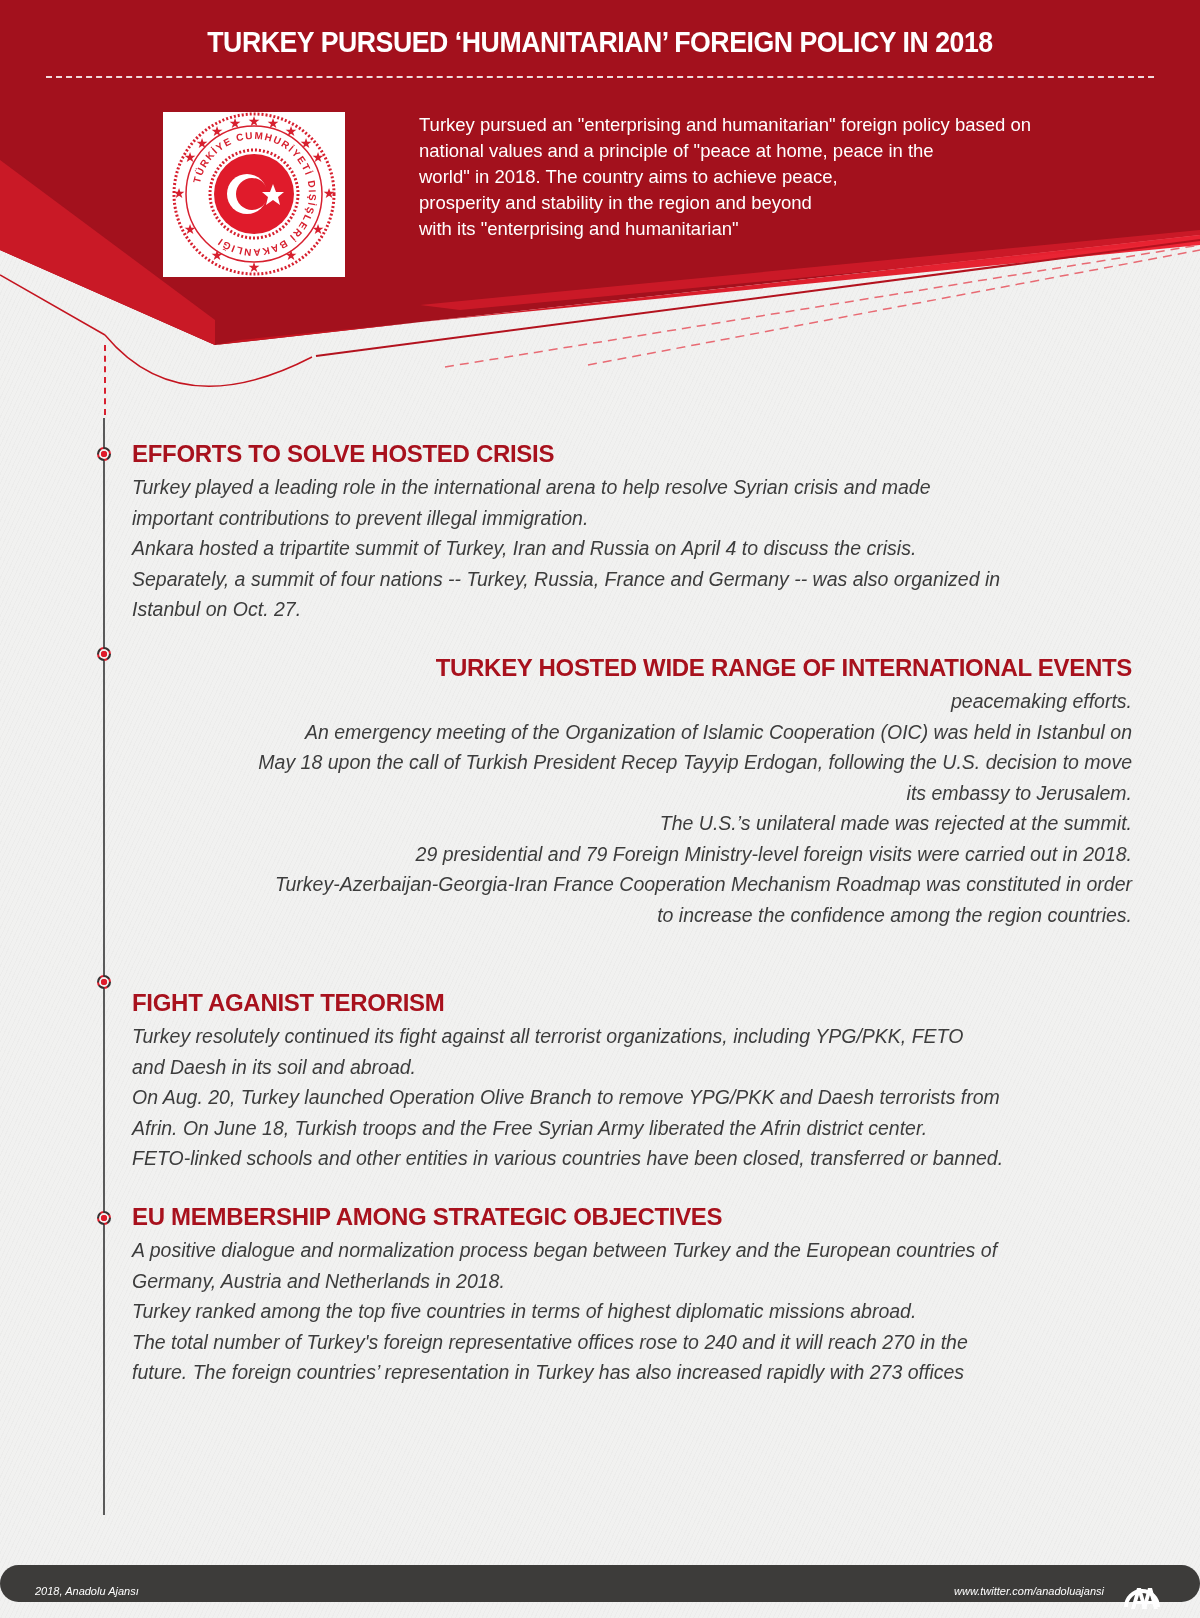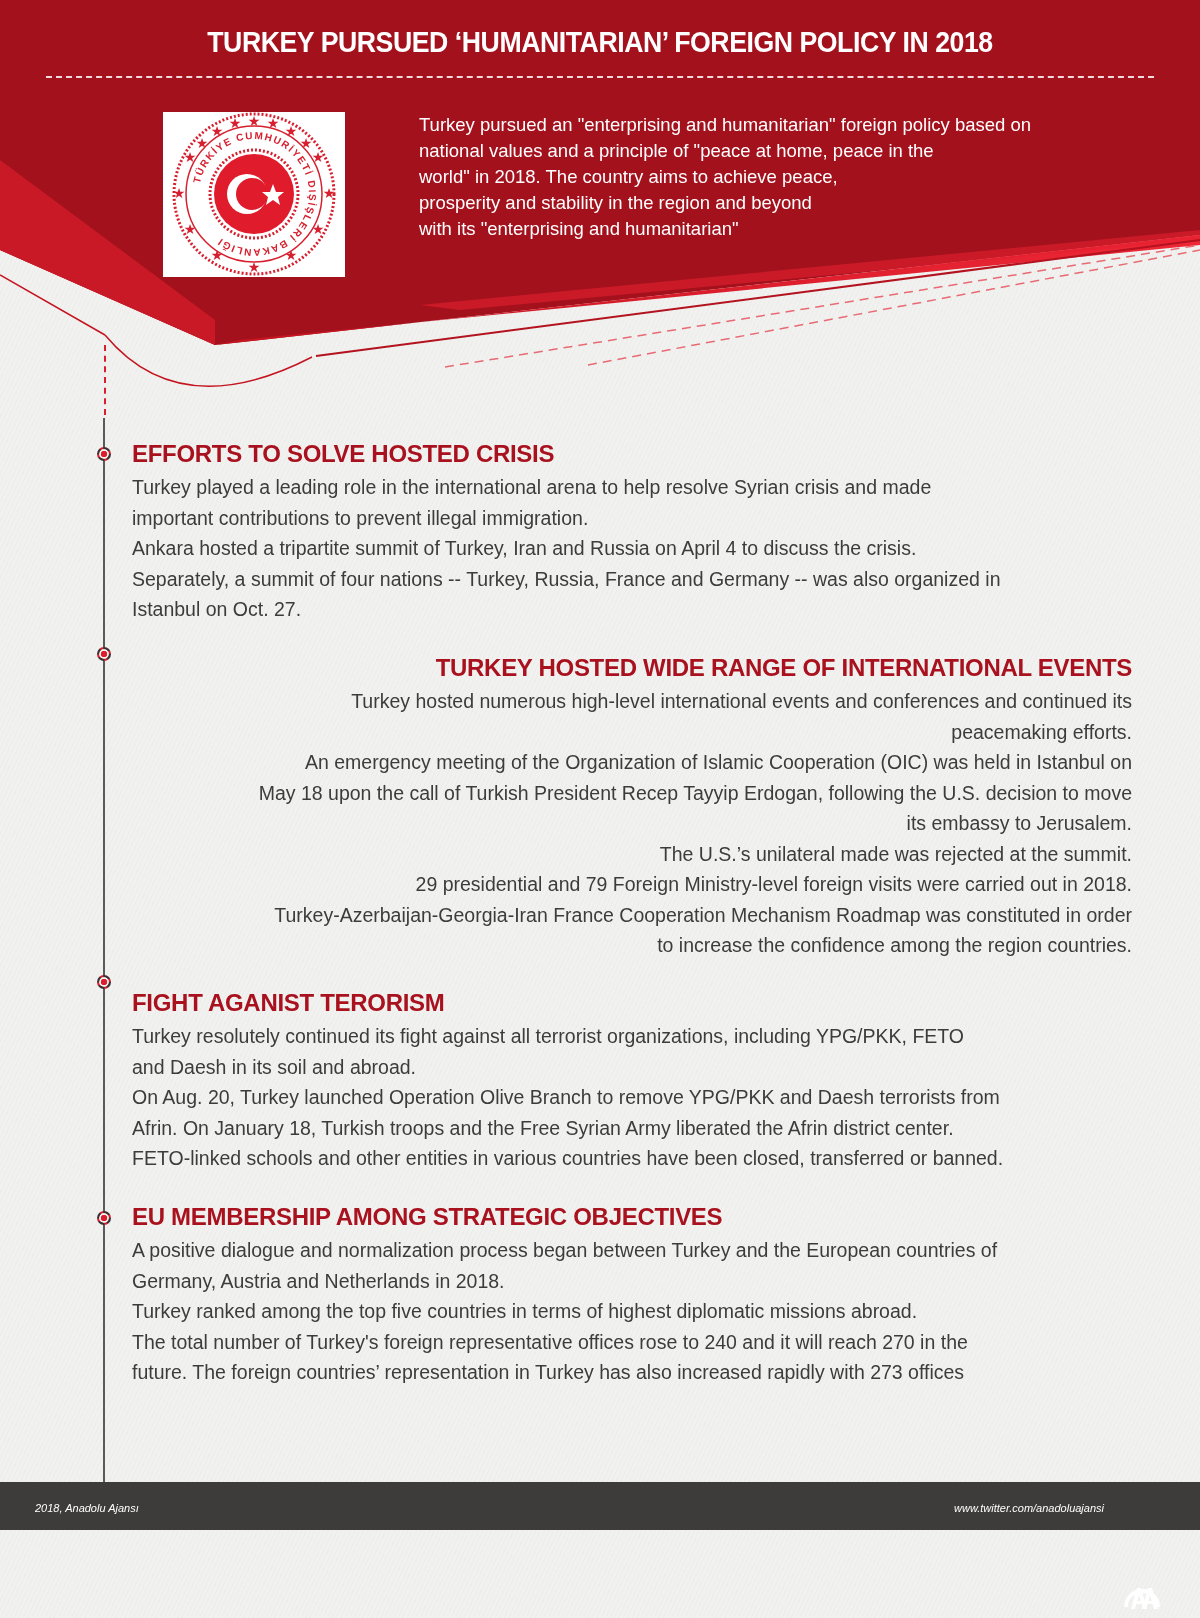--- a/index.html
+++ b/index.html
@@ -43,24 +43,24 @@
     left: -35px; box-shadow: 0 0 0 2px #f1f1f0 inset;
   }
   .marker::after {
     content: ""; position: absolute; left: 2px; top: 2px; width: 6px; height: 6px;
     border-radius: 50%; background: #e01b2b;
   }
   .sec-title {
     color: #a8111d; font-weight: bold; font-size: 24px; margin: 0 0 4px 0;
     letter-spacing: -0.3px;
   }
-  .sec-body { color: #3c3c3c; font-size: 19.5px; line-height: 30.5px; }
+  .sec-body { color: #3c3c3c; font-size: 19.5px; line-height: 30.5px; font-style: italic; }
   .sec-body span { display: block; }
   .footer {
-    position: absolute; left: 0; top: 1482px; width: 1200px; height: 48px; background: #3d3c3a;
+    position: absolute; left: 0; top: 1565px; width: 1200px; height: 37px; background: #3d3c3a; border-radius: 21px;
   }
   .footer-left {
     position: absolute; left: 35px; top: 20px; color: #ffffff; font-size: 11px; font-style: italic;
   }
   .footer-right {
     position: absolute; right: 96px; top: 20px; color: #ffffff; font-size: 11px; font-style: italic; margin-left: 20px;
   }
   .aa-logo { position: absolute; left: 1122px; top: 1575px; width: 40px; height: 36px; }
 </style>
 </head>
@@ -152,40 +152,39 @@
     <span>Ankara hosted a tripartite summit of Turkey, Iran and Russia on April 4 to discuss the crisis.</span>
     <span>Separately, a summit of four nations -- Turkey, Russia, France and Germany -- was also organized in</span>
     <span>Istanbul on Oct. 27.</span>
   </div>
 </div>
 
 <div class="section" style="top:654px;text-align:right;">
   <div class="marker" style="top:-7px;"></div>
   <div class="sec-title">TURKEY HOSTED WIDE RANGE OF INTERNATIONAL EVENTS</div>
   <div class="sec-body">
-    <span>Turkey hosted numerous high-level international events and conferences and continued its</span>
     <span>peacemaking efforts.</span>
     <span>An emergency meeting of the Organization of Islamic Cooperation (OIC) was held in Istanbul on</span>
     <span>May 18 upon the call of Turkish President Recep Tayyip Erdogan, following the U.S. decision to move</span>
     <span>its embassy to Jerusalem.</span>
     <span>The U.S.’s unilateral made was rejected at the summit.</span>
     <span>29 presidential and 79 Foreign Ministry-level foreign visits were carried out in 2018.</span>
     <span>Turkey-Azerbaijan-Georgia-Iran France Cooperation Mechanism Roadmap was constituted in order</span>
     <span>to increase the confidence among the region countries.</span>
   </div>
 </div>
 
 <div class="section" style="top:989px;">
   <div class="marker" style="top:-14px;"></div>
   <div class="sec-title">FIGHT AGANIST TERORISM</div>
   <div class="sec-body">
     <span>Turkey resolutely continued its fight against all terrorist organizations, including YPG/PKK, FETO</span>
     <span>and Daesh in its soil and abroad.</span>
     <span>On Aug. 20, Turkey launched Operation Olive Branch to remove YPG/PKK and Daesh terrorists from</span>
-    <span>Afrin. On January 18, Turkish troops and the Free Syrian Army liberated the Afrin district center.</span>
+    <span>Afrin. On June 18, Turkish troops and the Free Syrian Army liberated the Afrin district center.</span>
     <span>FETO-linked schools and other entities in various countries have been closed, transferred or banned.</span>
   </div>
 </div>
 
 <div class="section" style="top:1203px;">
   <div class="marker" style="top:8px;"></div>
   <div class="sec-title">EU MEMBERSHIP AMONG STRATEGIC OBJECTIVES</div>
   <div class="sec-body">
     <span>A positive dialogue and normalization process began between Turkey and the European countries of</span>
     <span>Germany, Austria and Netherlands in 2018.</span>

